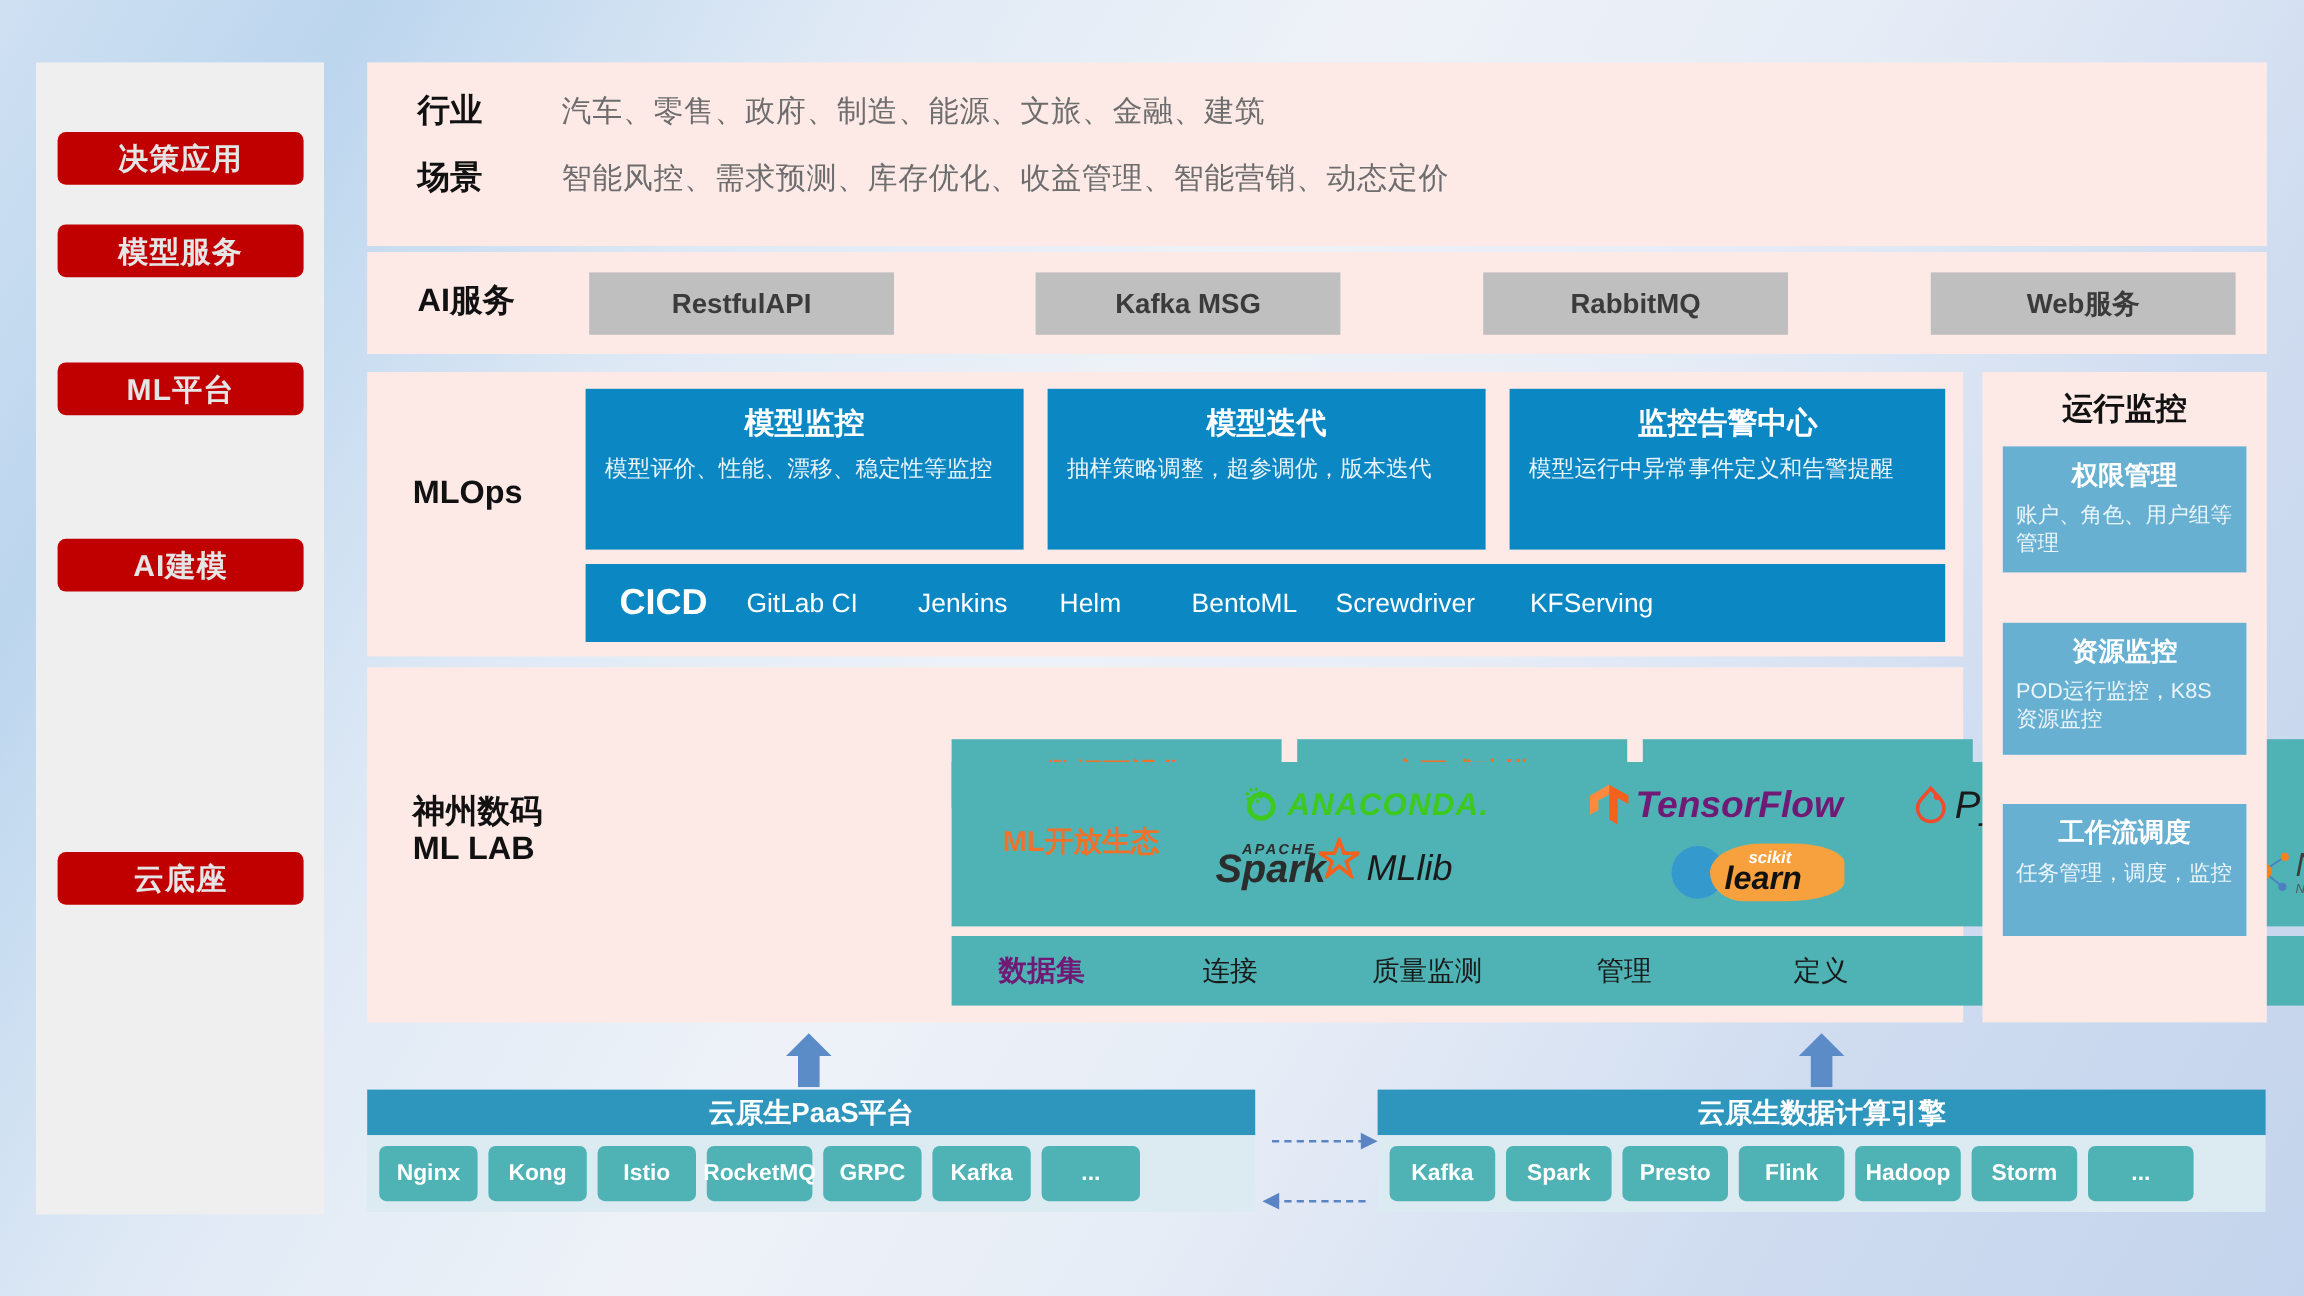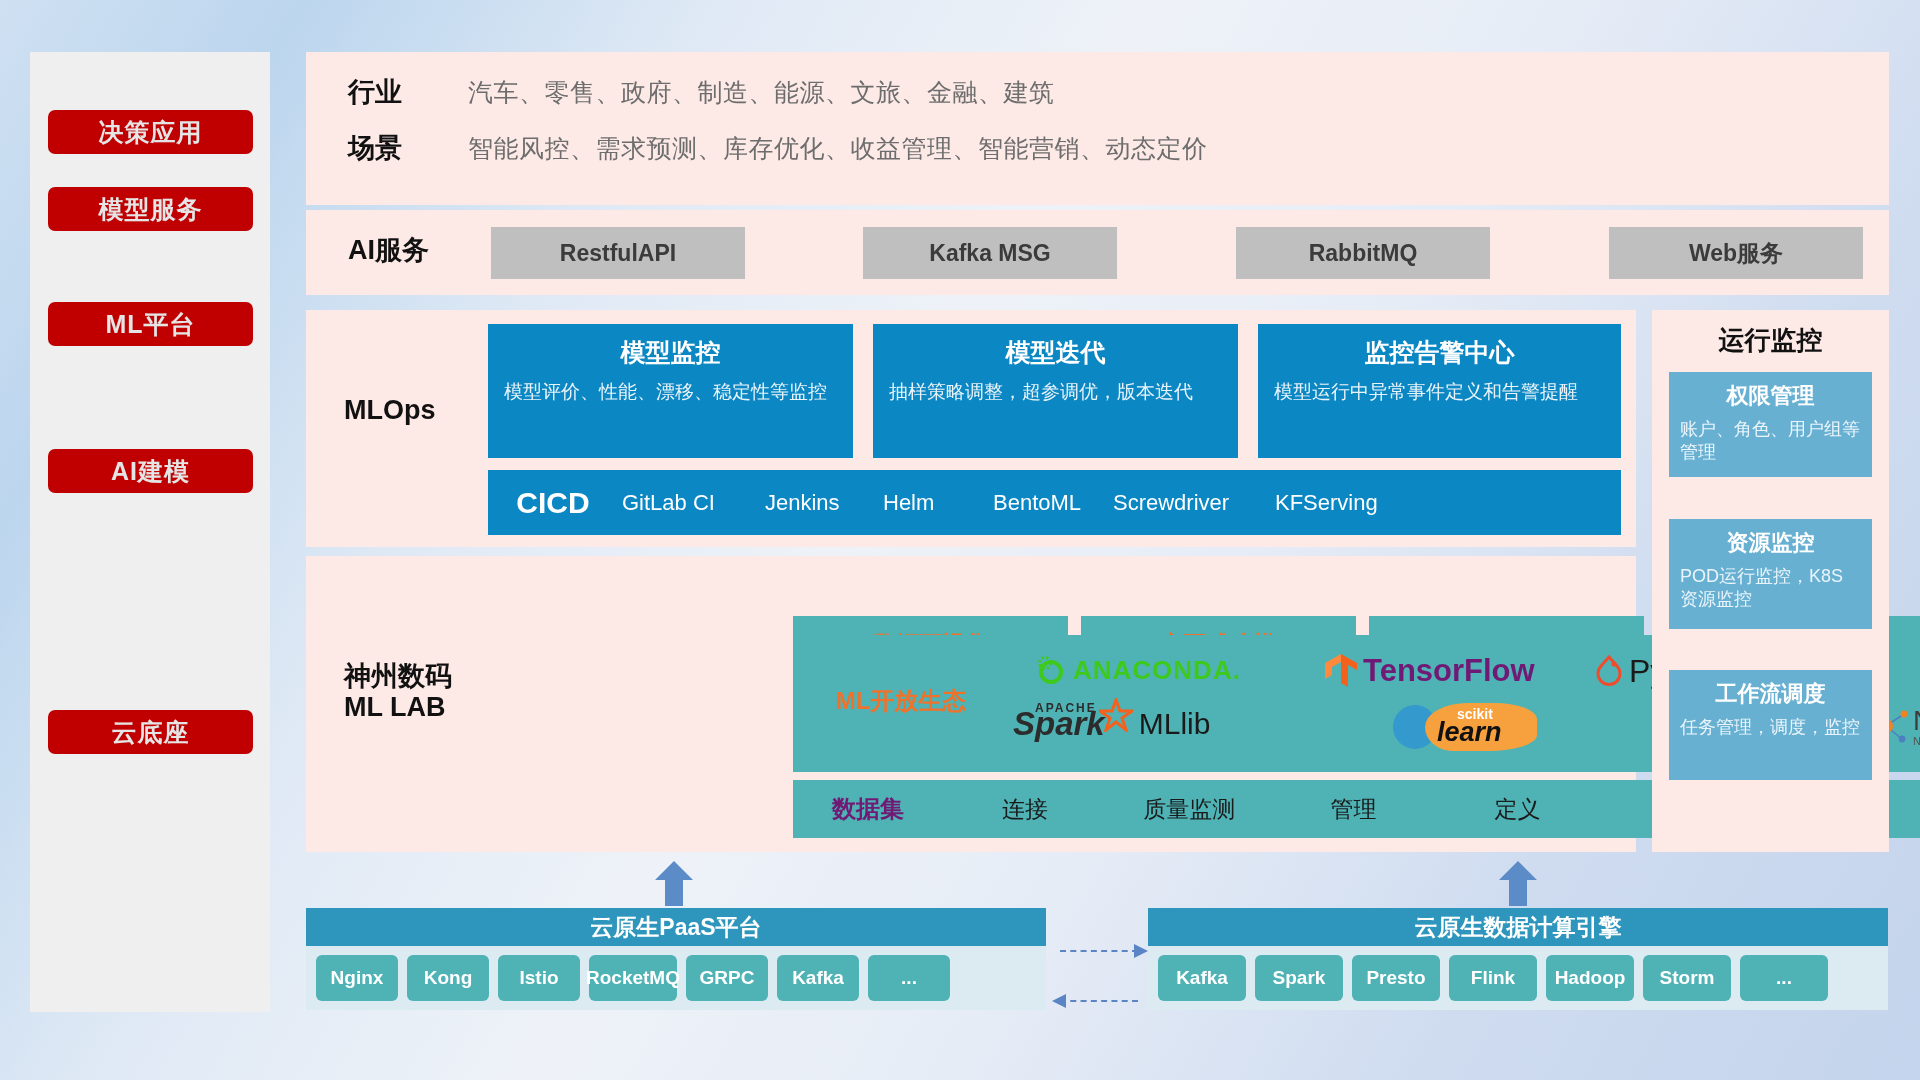--- a/index.html
+++ b/index.html
@@ -74,21 +74,21 @@
   }
   #eco {
     position: absolute; left: 487px; top: 79px; width: 1135px; height: 137px;
     background: #4fb3b5;
   }
   #eco-label {
     position: absolute; left: 18px; top: 50px; width: 180px;
     color: #f0722a; font-size: 24px; font-weight: bold; text-align: center;
   }
   .logo { position: absolute; display: flex; align-items: center; }
-  .logo-txt { font-weight: bold; white-space: nowrap; }
+  .logo-txt { font-weight: bold; white-space: nowrap; font-style: italic; }
 
   #dataset {
     position: absolute; left: 487px; top: 224px; width: 1135px; height: 58px;
     background: #4fb3b5; display: flex; align-items: center;
   }
   #dataset .ds-head { width: 150px; text-align: center; color: #701a75; font-size: 24px; font-weight: bold; }
   #dataset .ds-item { flex: 1; text-align: center; color: #1a1a1a; font-size: 23px; }
 
   
   #band-mon { left: 1652px; top: 310px; width: 237px; height: 542px; }

